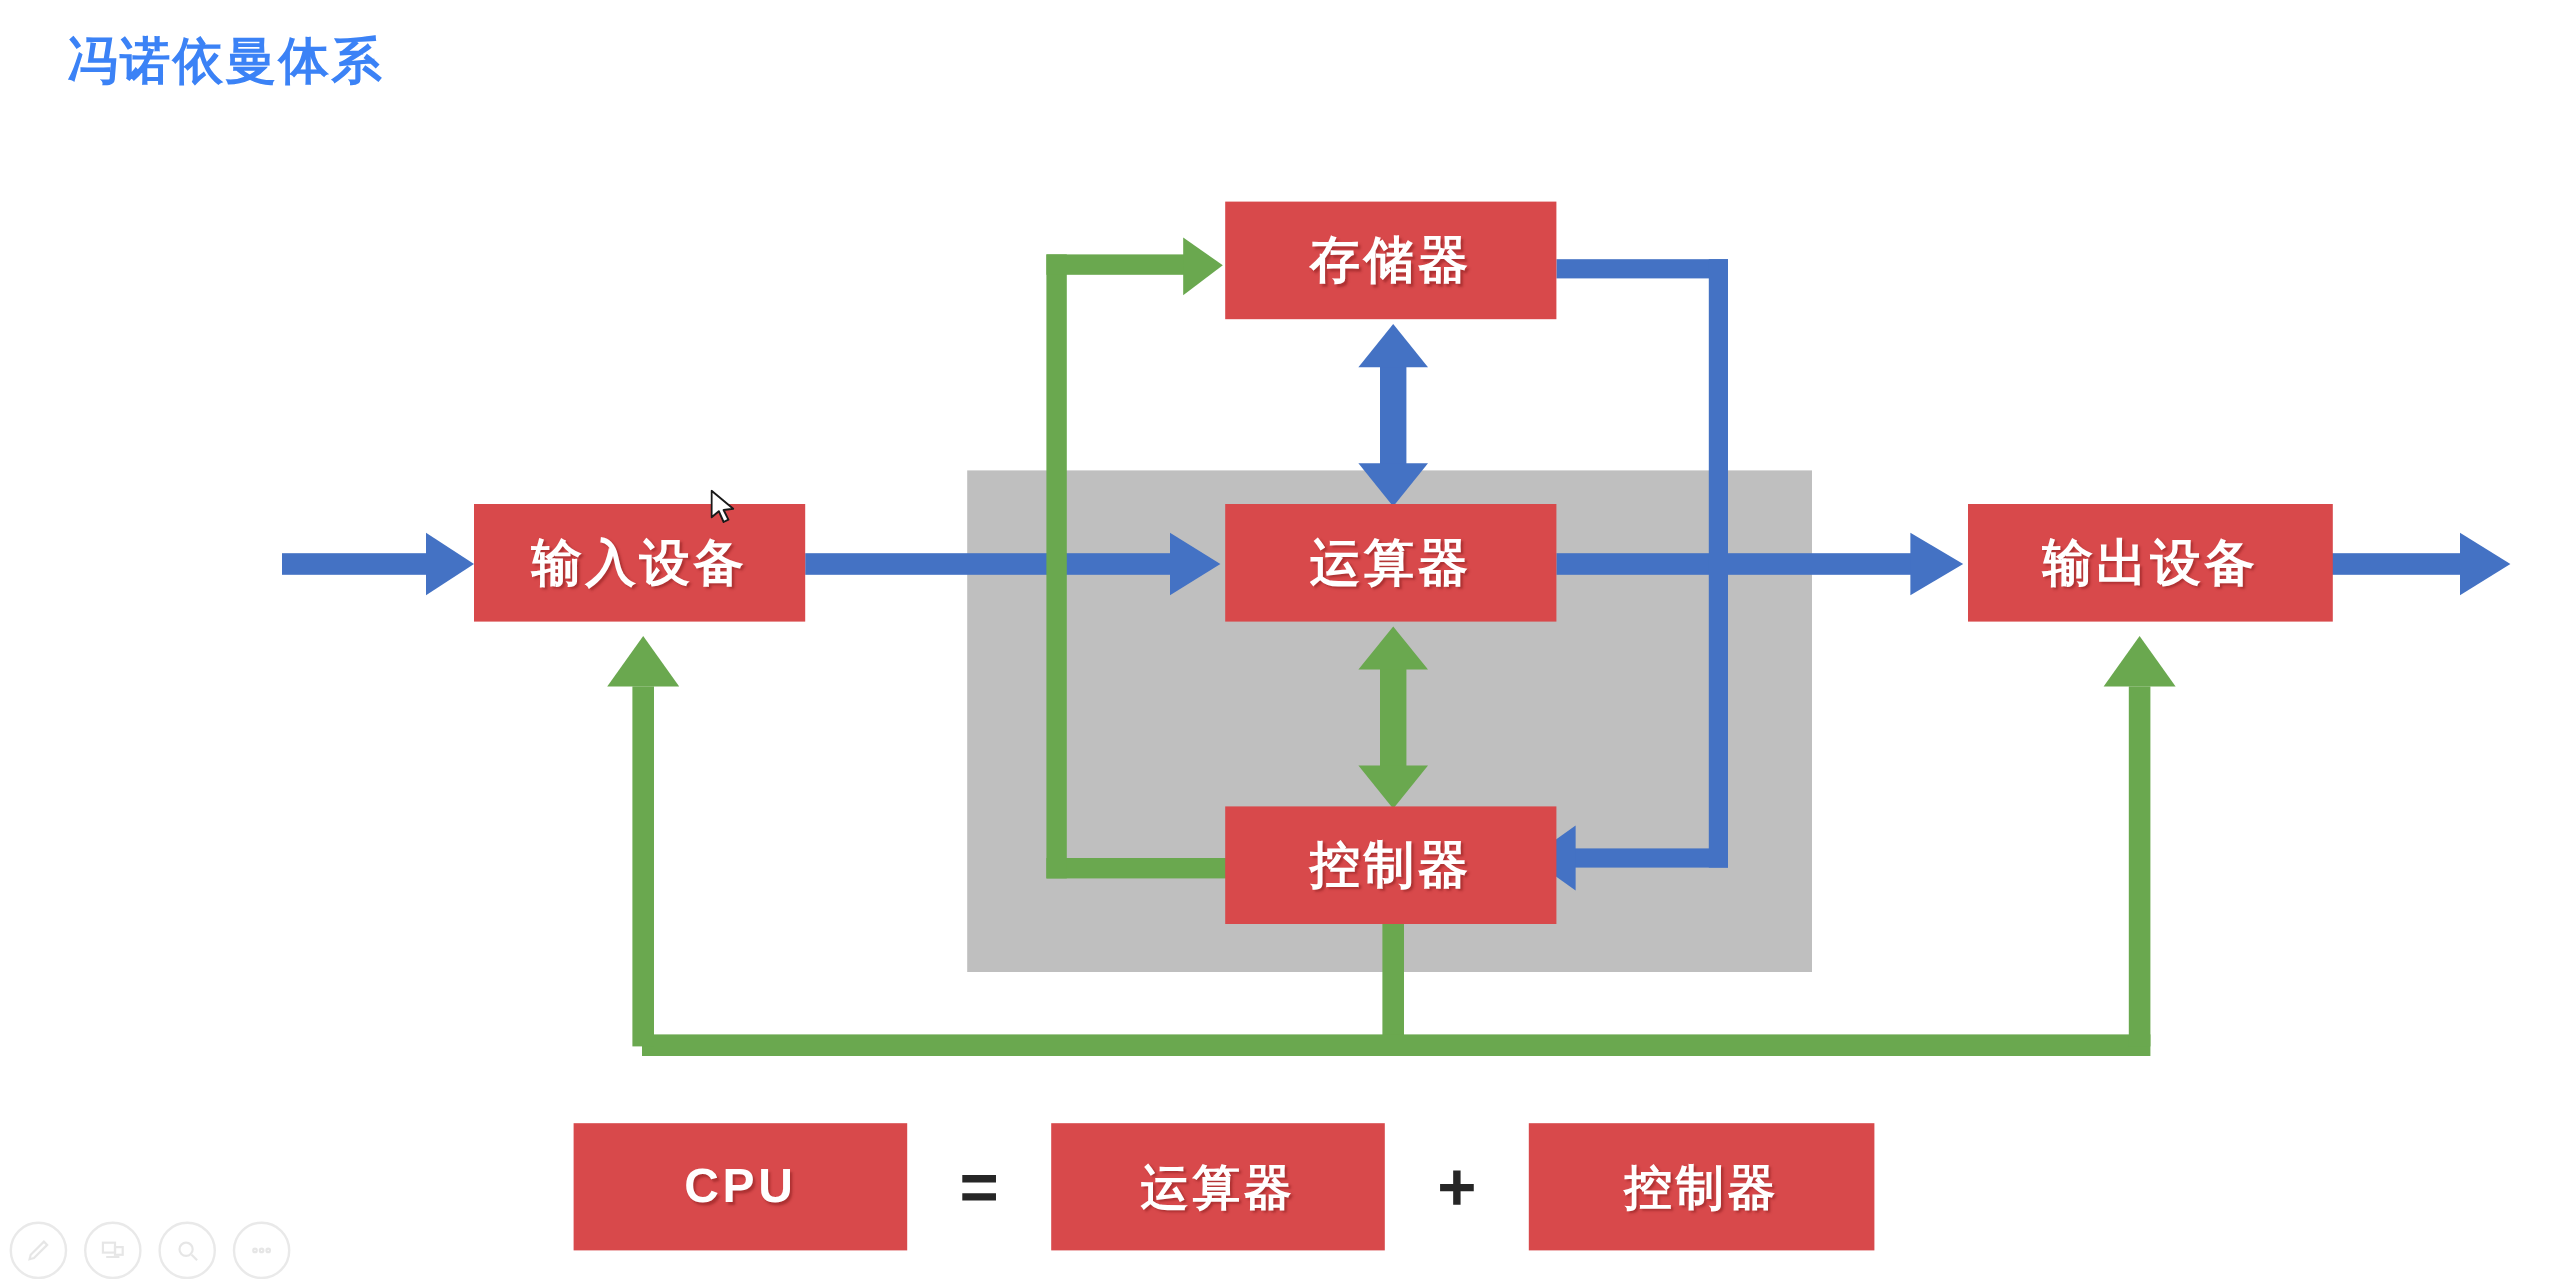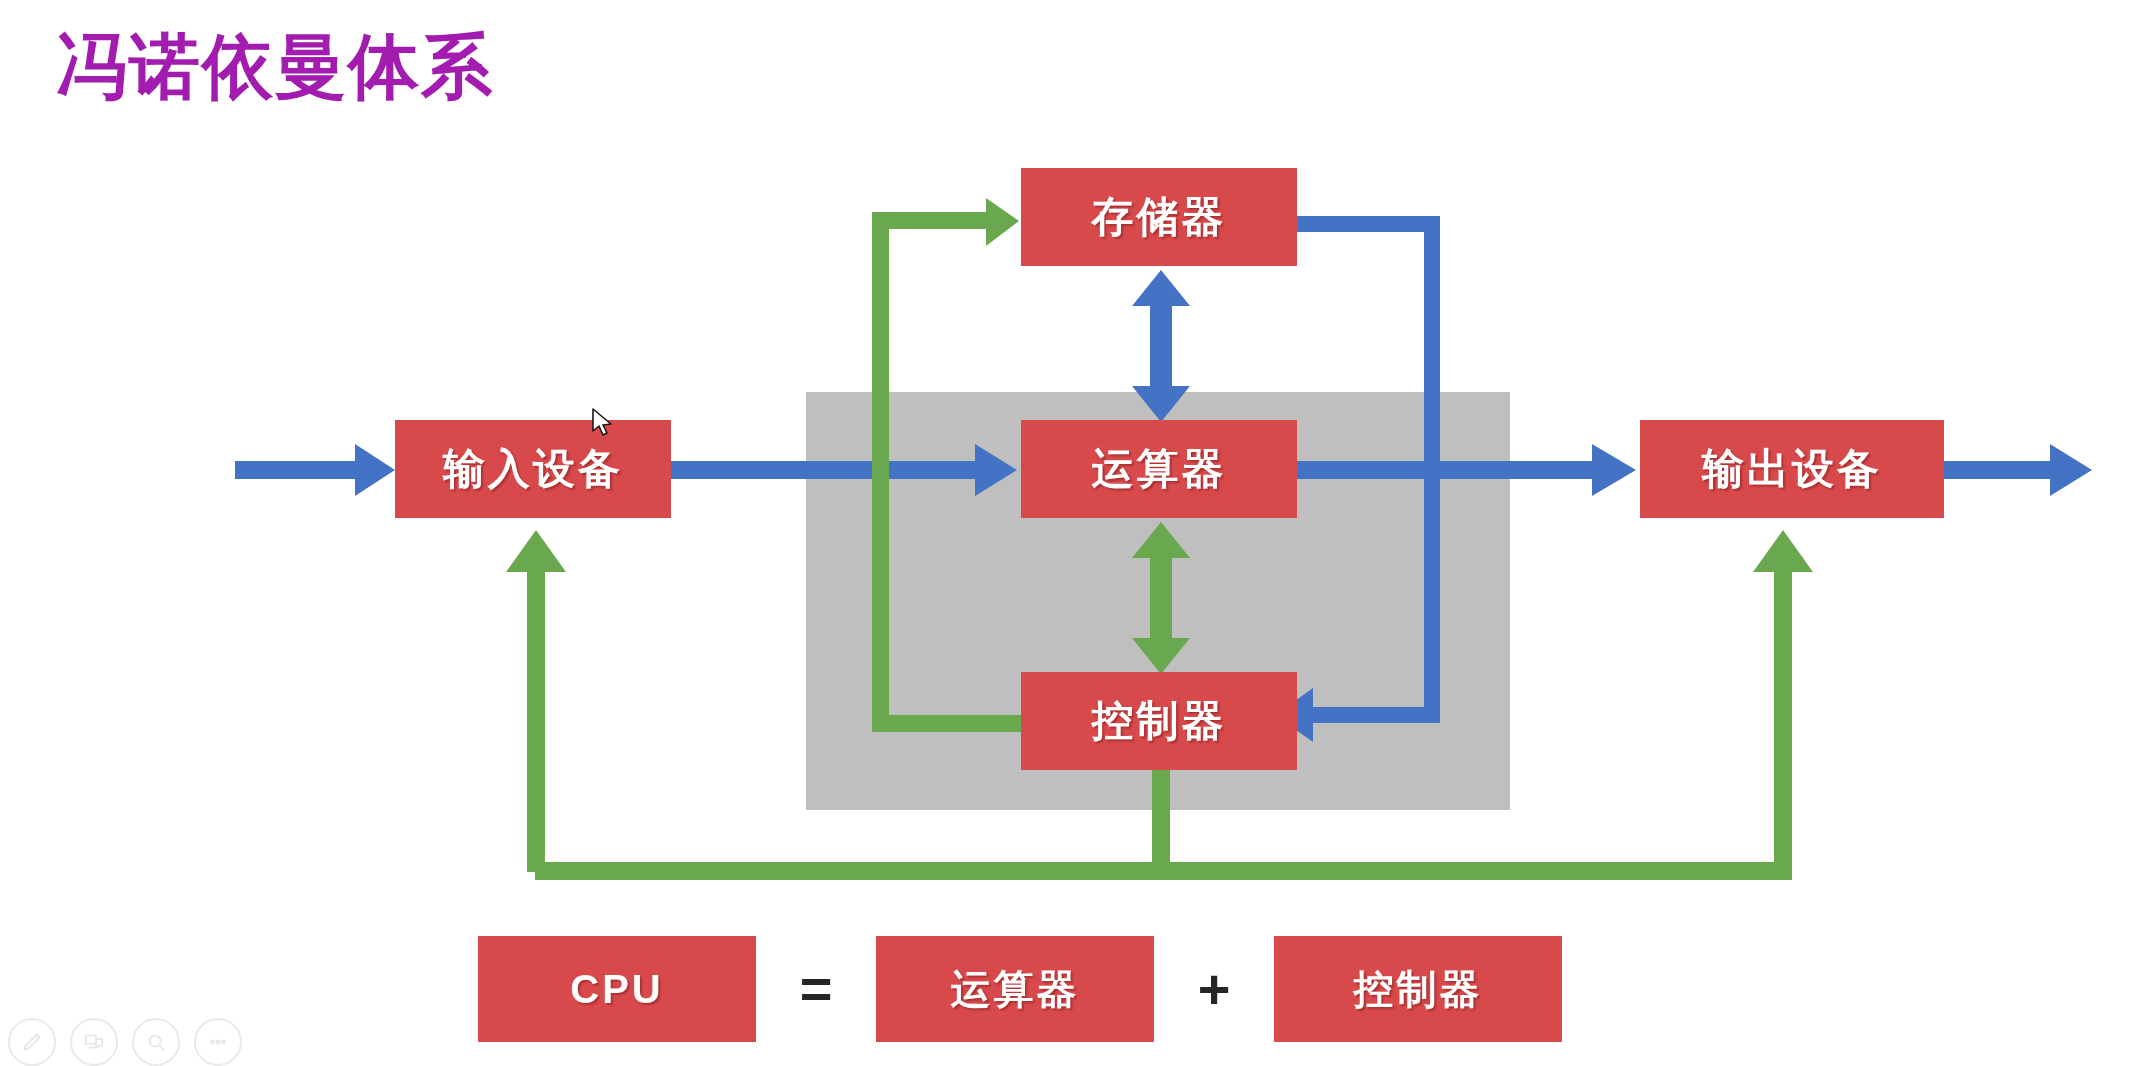--- a/index.html
+++ b/index.html
@@ -15,23 +15,23 @@
     position: relative;
     width: 2140px;
     height: 1066px;
     background: #ffffff;
     overflow: hidden;
   }
   #slide-title {
     position: absolute;
     left: 56px;
     top: 28px;
-    font-size: 71px;
-    font-weight: bold;
-    color: #a21caf;
+    font-size: 42px;
+    font-weight: bold;
+    color: #3b82f6;
     letter-spacing: 2px;
     white-space: nowrap;
     line-height: 1.1;
   }
   .cpu-region {
     position: absolute;
     left: 806px;
     top: 392px;
     width: 704px;
     height: 418px;

